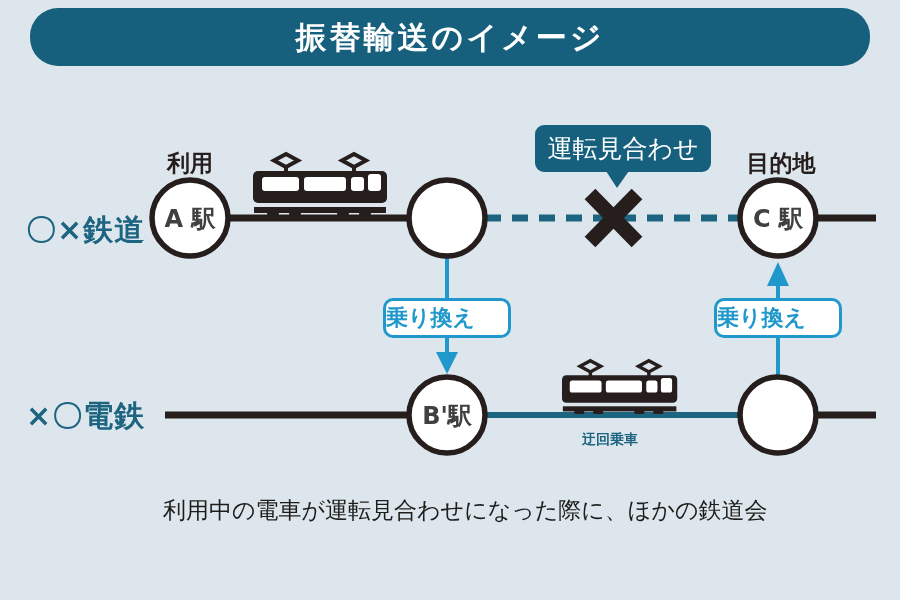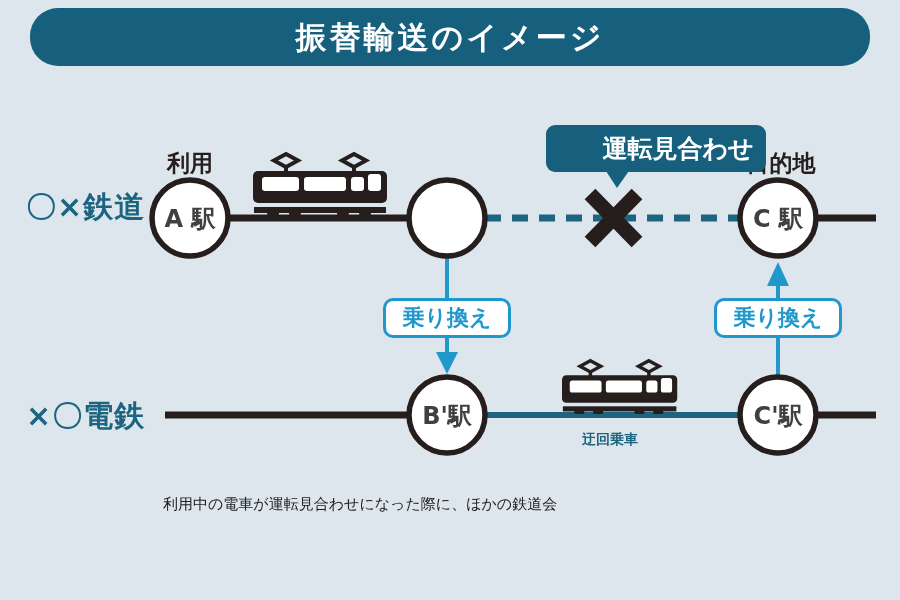--- a/index.html
+++ b/index.html
@@ -10,52 +10,52 @@
   }
   .abs{position:absolute}
 
   #title-bar{
     left:30px;top:8px;width:840px;height:58px;
     background:var(--dark-teal,#16607e);border-radius:28px;
     color:#fff;font-size:31px;font-weight:bold;text-align:center;
     line-height:58px;letter-spacing:3px;
   }
   .railway-label{font-size:30px;font-weight:bold;color:var(--teal,#1d6480);letter-spacing:1px;white-space:nowrap}
-  #railway1-label{left:26px;top:187px}
+  #railway1-label{left:26px;top:210px}
   #railway2-label{left:26px;top:396px}
 
   .note{width:140px;text-align:center;font-size:23px;font-weight:bold;color:var(--ink,#251e1c)}
   #origin-note{left:120px;top:148px}
   #destination-note{left:711px;top:148px}
 
   .station-label{width:110px;text-align:center;font-size:24px;font-weight:bold;color:#404040;white-space:nowrap}
   #station-a-label{left:135px;top:203px}
   #station-b-label{left:392px;top:203px}
   #station-c-label{left:723px;top:203px}
   #station-b2-label{left:392px;top:400px}
   #station-c2-label{left:723px;top:400px}
 
   #suspension-bubble{
-    left:546px;top:125px;width:176px;height:47px;
+    left:535px;top:125px;width:176px;height:47px;
     background:var(--dark-teal,#16607e);border-radius:9px;
-    color:#fff;font-size:25px;font-weight:bold;text-align:center;line-height:47px;padding-left:44px;
+    color:#fff;font-size:25px;font-weight:normal;text-align:center;line-height:47px;
   }
   .transfer-box{
     width:128px;height:40px;box-sizing:border-box;
     background:#fff;border:3px solid var(--light-blue,#2198cc);border-radius:10px;
     color:var(--light-blue,#2198cc);font-size:22px;font-weight:bold;
-    text-align:center;line-height:33px;
+    text-align:left;line-height:33px;
   }
   #transfer-box-left{left:383px;top:298px}
   #transfer-box-right{left:714px;top:298px}
 
   #detour-label{left:545px;top:431px;width:130px;text-align:center;
     font-size:14px;font-weight:bold;color:var(--teal,#1d6480)}
 
-  .caption{left:163px;font-size:15px;color:#1d1d1b;white-space:nowrap}
+  .caption{left:163px;font-size:23px;color:#1d1d1b;white-space:nowrap}
   #caption-line1{top:495px}
   #caption-line2{top:533px}
 
   
   .ink{fill:var(--ink,#251e1c)}
   .ink-stroke{stroke:var(--ink,#251e1c);fill:none}
   .rail{stroke:var(--ink,#251e1c);stroke-width:7}
   .rail-dash{stroke:var(--teal,#1d6480);stroke-width:7;stroke-dasharray:16 11}
   .rail-teal{stroke:var(--teal,#1d6480);stroke-width:6}
   .station{fill:#ffffff;stroke:var(--ink,#251e1c);stroke-width:5.5}
@@ -123,21 +123,20 @@
 
   <div class="abs railway-label" id="railway1-label">〇×鉄道</div>
   <div class="abs note" id="origin-note">利用</div>
 
   <div class="abs railway-label" id="railway2-label">×〇電鉄</div>
   <div class="abs note" id="destination-note">目的地</div>
 
   <div class="abs station-label" id="station-a-label">A 駅</div>
   <div class="abs station-label" id="station-c-label">C 駅</div>
   <div class="abs station-label" id="station-b2-label">B'駅</div>
-  <div class="abs station-label" id="station-c2-label">C'駅</div>
 
   <div class="abs" id="suspension-bubble">運転見合わせ</div>
 
   <div class="abs transfer-box" id="transfer-box-left">乗り換え</div>
   <div class="abs transfer-box" id="transfer-box-right">乗り換え</div>
 
   <div class="abs" id="detour-label">迂回乗車</div>
 
   <div class="abs caption" id="caption-line1">利用中の電車が運転見合わせになった際に、ほかの鉄道会</div>
 

